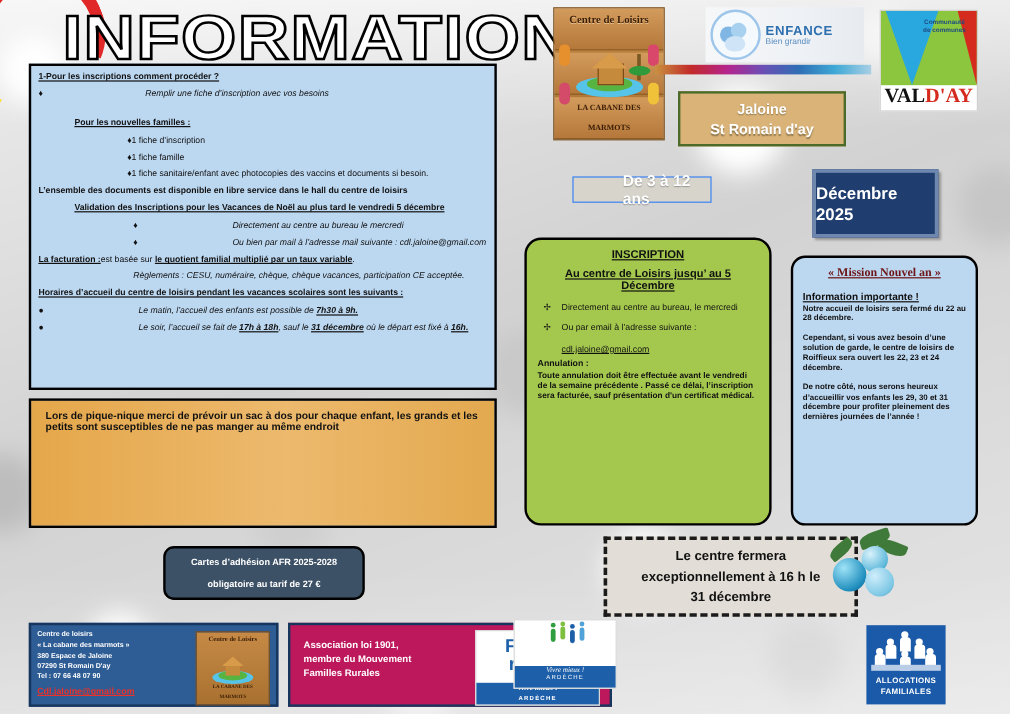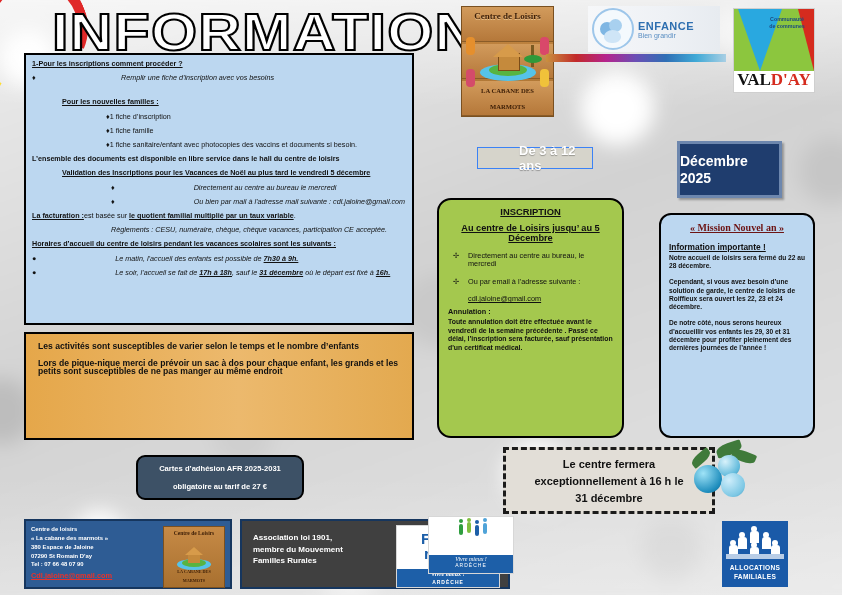--- a/index.html
+++ b/index.html
@@ -87,21 +87,21 @@
 
   .dark-pill{
     left:136px;top:455px;width:168px;height:45px;
     background:#3d5166;border:2px solid #000;border-radius:9px;
     color:#fff;font-size:7.6px;font-weight:bold;
     display:flex;flex-direction:column;align-items:center;justify-content:center;gap:9px;
     text-align:center;
   }
 
   .green-box{
-    left:437px;top:198px;width:187px;height:240px;
+    left:437px;top:198px;width:206px;height:240px;
     background:#a4c84e;border:2.5px solid #000;border-radius:14px;
     padding:5px 9px;font-size:7.3px;color:#111;line-height:1.15;
   }
   .green-box .hdr{text-align:center;font-weight:bold;font-size:9.4px;text-decoration:underline;margin:2px 0 5px;}
   .green-box .sub{text-align:center;font-weight:bold;font-size:9.2px;text-decoration:underline;margin:0 0 8px;}
   .green-box .li{display:flex;gap:4px;margin:0 0 9px 0;}
   .green-box .li .bl{width:16px;flex:0 0 16px;text-align:center;}
   .green-box .mail{text-decoration:underline;display:block;margin-left:20px;}
   .green-box .ann-t{font-weight:bold;margin:4px 0 2px;}
   .green-box .ann{font-weight:bold;font-size:6.9px;line-height:1.25;}
@@ -252,21 +252,21 @@
   .fl-sub{position:absolute;bottom:12px;left:0;right:0;text-align:center;font-family:"Liberation Serif",serif;font-weight:bold;font-size:4.2px;color:#3b1d06;}
   .fl-sub2{position:absolute;bottom:3px;left:0;right:0;text-align:center;font-family:"Liberation Serif",serif;font-weight:bold;font-size:4.2px;color:#3b1d06;}
   .fl-isl{position:absolute;left:50%;top:17px;transform:translateX(-50%);width:34px;height:26px;}
   .fl-water{position:absolute;left:0;bottom:0;width:34px;height:11px;border-radius:50%;background:#56c3e8;}
   .fl-sand{position:absolute;left:5px;bottom:3px;width:24px;height:8px;border-radius:50%;background:#57b441;}
   .fl-hut{position:absolute;left:11px;bottom:7px;width:12px;height:10px;background:#c58a3c;}
   .fl-roof{position:absolute;left:8px;bottom:15px;width:0;height:0;border-left:9px solid transparent;border-right:9px solid transparent;border-bottom:8px solid #d79b4a;}
 
   .foot-mid{
     left:240px;top:519px;width:270px;height:70px;
-    background:#404040;border:2px solid #16365e;
+    background:#be185d;border:2px solid #16365e;
     color:#fff;font-size:8px;line-height:1.45;font-weight:bold;
     padding:11px 0 0 11px;
   }
   .fr-logo{
     position:absolute;right:8px;top:4px;width:102px;height:61px;
     background:#fff;border:1px solid #d7d7d7;
   }
   .fr-word{
     position:absolute;left:0;right:0;top:6px;text-align:center;
     font-size:15.5px;font-weight:bold;color:#1d5fa8;line-height:.95;letter-spacing:-.5px;
@@ -322,26 +322,25 @@
     <div class="row"><span class="ind2">♦</span><span class="ind2">Directement au centre au bureau le mercredi</span></div>
     <div class="row"><span class="ind2">♦</span><span class="ind2">Ou bien par mail à l’adresse mail suivante : cdl.jaloine@gmail.com</span></div>
     <div class="row"><span class="u">La facturation :</span><span>est basée sur </span><span class="u">le quotient familial multiplié par un taux variable</span><span>.</span></div>
     <div class="row"><span class="ind2">Règlements : CESU, numéraire, chèque, chèque vacances, participation CE acceptée.</span></div>
     <div class="row"><span class="u">Horaires d’accueil du centre de loisirs pendant les vacances scolaires sont les suivants :</span></div>
     <div class="row"><span>●</span><span class="ind2"><span>Le matin, l’accueil des enfants est possible de </span><span class="u">7h30 à 9h.</span></span></div>
     <div class="row"><span>●</span><span class="ind2"><span>Le soir, l’accueil se fait de </span><span class="u">17h à 18h</span><span>, sauf le </span><span class="u">31 décembre</span><span> où le départ est fixé à </span><span class="u">16h.</span></span></div>
   </div>
 
   <div class="box orange-box">
-    <p>Les activités sont susceptibles de varier selon le temps et le nombre d’enfants</p>
     <p>Lors de pique-nique merci de prévoir un sac à dos pour chaque enfant, les grands et les petits sont susceptibles de  ne  pas manger au même endroit</p>
   </div>
 
   <div class="box dark-pill">
-    <span>Cartes d’adhésion AFR 2025-2031</span>
+    <span>Cartes d’adhésion AFR 2025-2028</span>
     <span>obligatoire au tarif de 27 €</span>
   </div>
 
   <div class="box green-box">
     <div class="hdr">INSCRIPTION</div>
     <div class="sub">Au centre de Loisirs jusqu’ au  5 Décembre</div>
     <div class="li">
         <span class="bl">✢</span>
         <span>Directement au centre au bureau, le mercredi</span>
       </div>
@@ -400,20 +399,24 @@
     <div class="vd-blue"></div>
     <div class="vd-red"></div>
     <div class="vd-cc">
       <span>Communauté</span><br><span>de communes</span>
     </div>
     <div class="vd-word"><span>VAL</span><i>D'AY</i></div>
   </div>
 
   <div class="box gradient-bar"></div>
 
+  <div class="box jaloine-plate">
+    <span>Jaloine</span>
+    <span>St Romain d'ay</span>
+  </div>
 
   <div class="box age-badge">De 3 à 12 ans</div>
 
   <div class="box dec-badge">
     <span>Décembre</span>
     <span>2025</span>
   </div>
 
   <div class="box close-note">
     <span>Le centre fermera</span>

